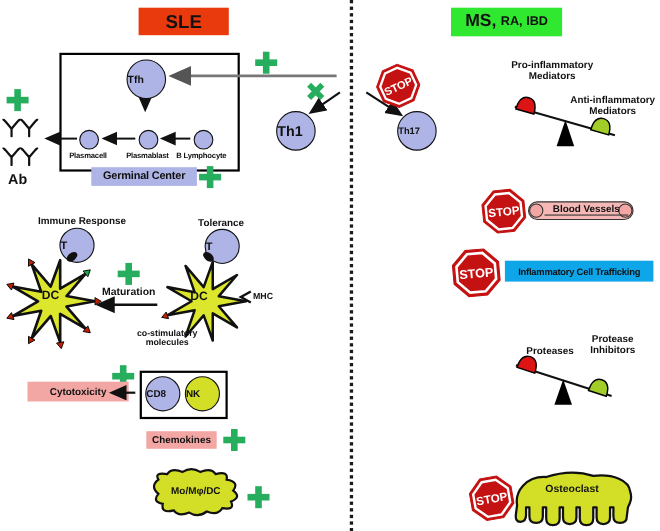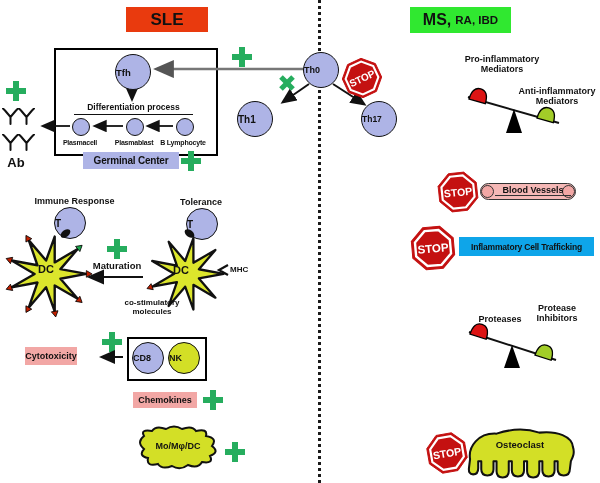--- a/index.html
+++ b/index.html
@@ -51,21 +51,20 @@
     <line x1="333" y1="84" x2="364" y2="104" stroke="#111" stroke-width="2" marker-end="url(#ah)"></line>
     <line x1="143" y1="277" x2="90" y2="277" stroke="#111" stroke-width="2.2" marker-end="url(#ah)"></line>
     <line x1="123" y1="357" x2="102" y2="357" stroke="#111" stroke-width="2" marker-end="url(#ah)"></line>
     <path d="M228,265 L219,270 L228,275" fill="none" stroke="#111" stroke-width="2.2"></path>
   </svg>
 
   <div class="abs" style="left:54px;top:48px;width:160px;height:104px;border:2px solid #000;background:#fff;"></div>
   <div class="cell" style="left:115px;top:54px;width:34px;height:34px;font-size:9.5px;z-index:6;">
     <span>Tfh</span>
   </div>
-  <div class="lbl" style="left:74px;top:103px;width:119px;font-size:8.5px;border-bottom:1.5px solid #111;padding-bottom:1px;">Differentiation process</div>
   <div class="cell" style="left:72px;top:118px;width:16px;height:16px;border-width:1.3px;"></div>
   <div class="cell" style="left:126px;top:118px;width:16px;height:16px;border-width:1.3px;"></div>
   <div class="cell" style="left:176px;top:118px;width:16px;height:16px;border-width:1.3px;"></div>
   <div class="lbl" style="left:52px;top:139px;width:56px;font-size:7px;letter-spacing:-0.2px;">Plasmacell</div>
   <div class="lbl" style="left:104px;top:139px;width:60px;font-size:7px;letter-spacing:-0.2px;">Plasmablast</div>
   <div class="lbl" style="left:152px;top:139px;width:62px;font-size:7px;letter-spacing:-0.2px;">B Lymphocyte</div>
   <div class="abs ctr b" style="left:83px;top:152px;width:96px;height:17px;background:#AEB4E6;font-size:10px;letter-spacing:-0.2px;">Germinal Center</div>
 
   <span class="plus" style="left:232px;top:47px;"></span>
   <span class="plus xmark" style="left:277px;top:73px;"></span>
@@ -83,24 +82,21 @@
     <path d="M8.5,16 V9 M8.5,9 L3,2.5 M3,2.5 l-2,-2 M8.5,9 L14,2.5 M14,2.5 l2,-2" stroke="#111" stroke-width="2" fill="none" stroke-linecap="round"></path>
   </svg>
   <svg class="abs" style="left:2px;top:134px;" width="17" height="17" viewBox="0 0 17 17">
     <path d="M8.5,16 V9 M8.5,9 L3,2.5 M3,2.5 l-2,-2 M8.5,9 L14,2.5 M14,2.5 l2,-2" stroke="#111" stroke-width="2" fill="none" stroke-linecap="round"></path>
   </svg>
   <svg class="abs" style="left:18px;top:134px;" width="17" height="17" viewBox="0 0 17 17">
     <path d="M8.5,16 V9 M8.5,9 L3,2.5 M3,2.5 l-2,-2 M8.5,9 L14,2.5 M14,2.5 l2,-2" stroke="#111" stroke-width="2" fill="none" stroke-linecap="round"></path>
   </svg>
   <div class="lbl" style="left:3px;top:156px;width:26px;font-size:13px;">Ab</div>
 
-  <div class="cell" style="left:303px;top:52px;width:34px;height:34px;font-size:9px;z-index:6;">
-    <span>Th0</span>
-  </div>
-  <div class="cell" style="left:237px;top:101px;width:34px;height:34px;font-size:10px;z-index:6;">
+  <div class="cell" style="left:251px;top:101px;width:34px;height:34px;font-size:13px;z-index:6;">
     <span>Th1</span>
   </div>
   <div class="cell" style="left:361px;top:101px;width:34px;height:34px;font-size:8.5px;z-index:6;">
     <span>Th17</span>
   </div>
 
   <svg class="abs" style="left:342px;top:58px;z-index:7;transform:rotate(-25deg);" width="40" height="40" viewBox="0 0 46 46">
     <polygon points="14.5,2 31.5,2 44,14.5 44,31.5 31.5,44 14.5,44 2,31.5 2,14.5" fill="#C41111" stroke="#C41111"></polygon>
     <polygon points="16,5.5 30,5.5 40.5,16 40.5,30 30,40.5 16,40.5 5.5,30 5.5,16" fill="none" stroke="#fff" stroke-width="2.4"></polygon>
     <text x="23" y="27.5" text-anchor="middle" fill="#fff" font-size="11.5" font-weight="bold" font-family="Liberation Sans, sans-serif">STOP</text>
@@ -169,21 +165,21 @@
   <div class="abs" style="left:184px;top:230px;width:11px;height:7px;background:#111;border-radius:50%;transform:rotate(38deg);z-index:6;"></div>
   <div class="lbl" style="left:170px;top:264px;width:22px;font-size:11px;">DC</div>
 
   <div class="lbl" style="left:84px;top:261px;width:66px;font-size:9.5px;">Maturation</div>
   <div class="lbl" style="left:230px;top:265px;width:30px;font-size:8px;text-align:left;">MHC</div>
   <div class="lbl" style="left:108px;top:298px;width:88px;font-size:8px;">
     <div>co-stimulatory</div>
     <div>molecules</div>
   </div>
 
-  <div class="pinkbox" style="left:25px;top:347px;width:52px;height:18px;font-size:9px;">
+  <div class="pinkbox" style="left:25px;top:347px;width:92px;height:18px;font-size:9px;">
     <span>Cytotoxicity</span>
   </div>
   <div class="abs" style="left:127px;top:337px;width:76px;height:40px;border:2px solid #000;background:#fff;"></div>
   <div class="cell" style="left:132px;top:342px;width:30px;height:30px;font-size:9px;">
     <span>CD8</span>
   </div>
   <div class="cell" style="left:168px;top:342px;width:30px;height:30px;font-size:9px;background:#D3DF26;">
     <span>NK</span>
   </div>
 

